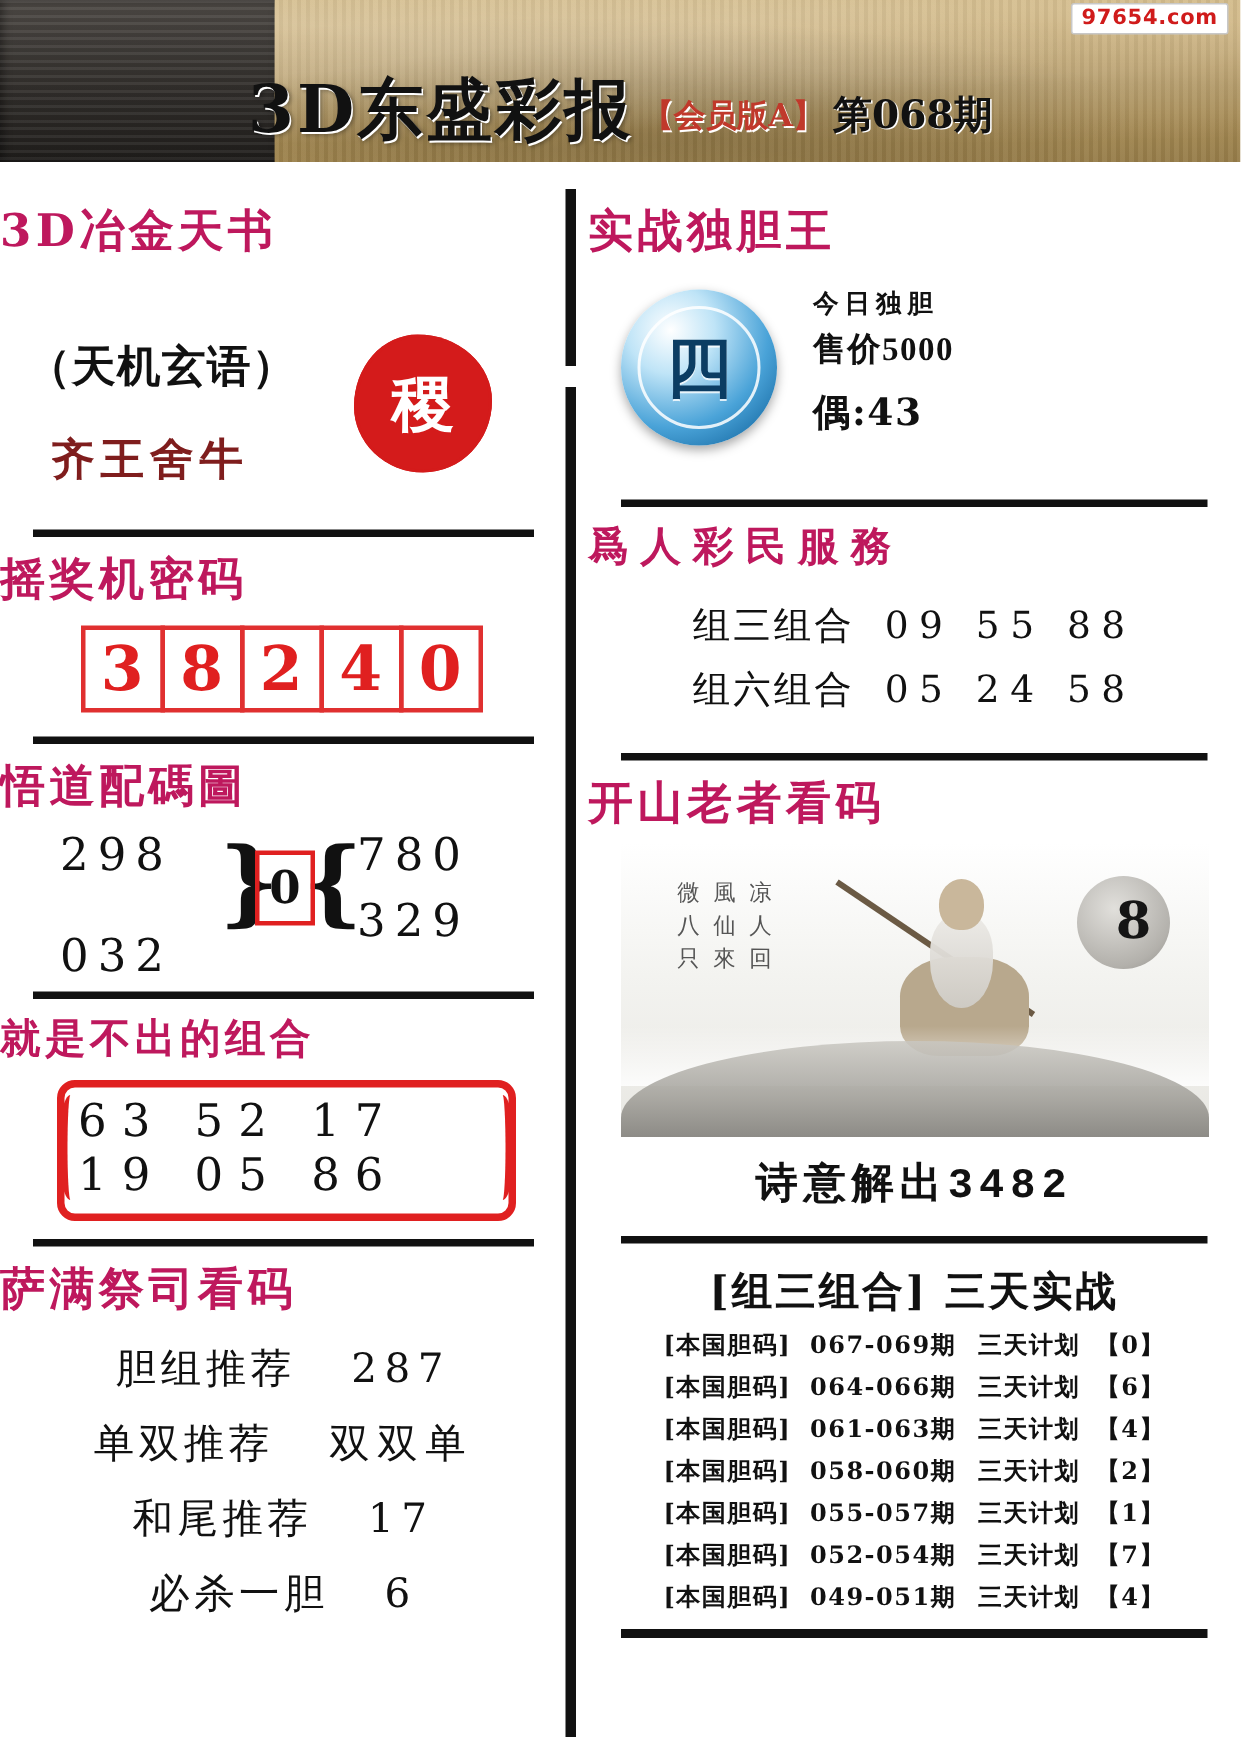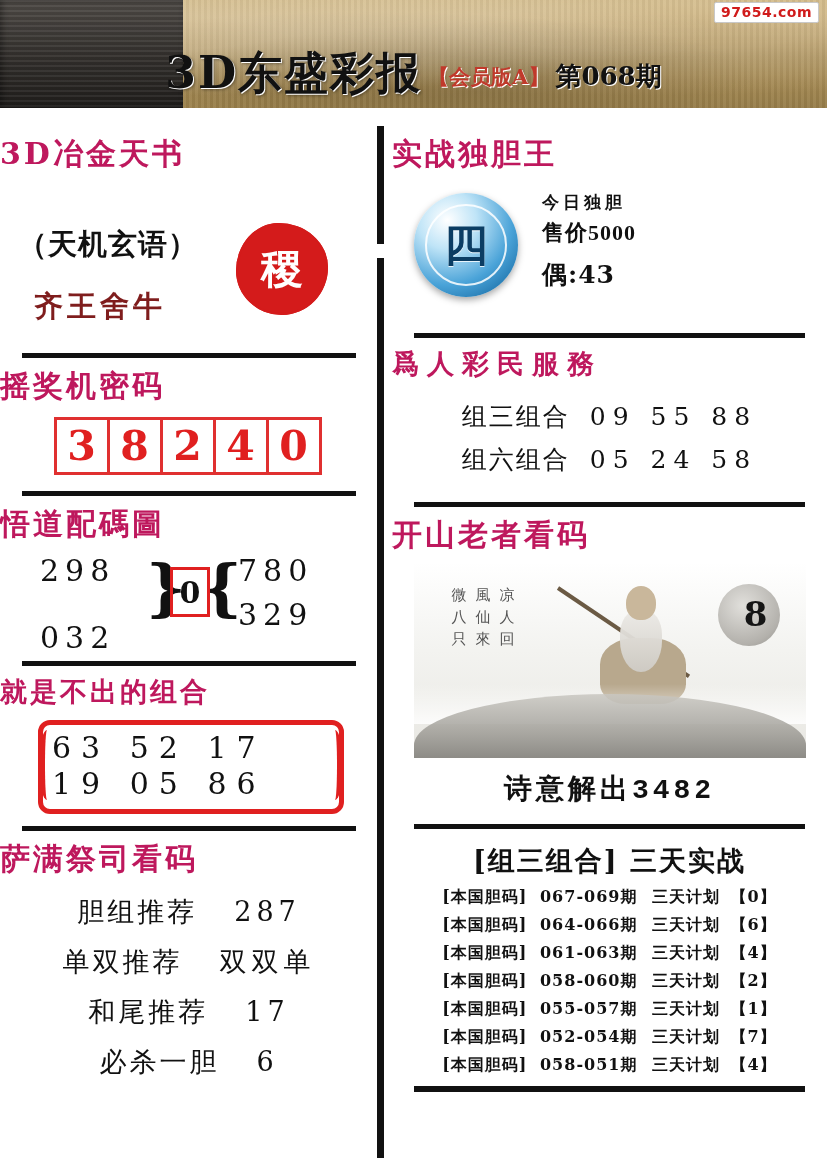--- a/index.html
+++ b/index.html
@@ -500,21 +500,21 @@
         <span class="res">【1】</span>
       </div>
       <div class="plan-row">
         <span class="tag">[本国胆码]</span>
         <span class="per">052-054期</span>
         <span>三天计划</span>
         <span class="res">【7】</span>
       </div>
       <div class="plan-row">
         <span class="tag">[本国胆码]</span>
-        <span class="per">058-051期</span>
+        <span class="per">049-051期</span>
         <span>三天计划</span>
         <span class="res">【4】</span>
       </div>
 
       <div class="footrule"></div>
     </div>
   </div>
 </div>
 
 </body></html>

